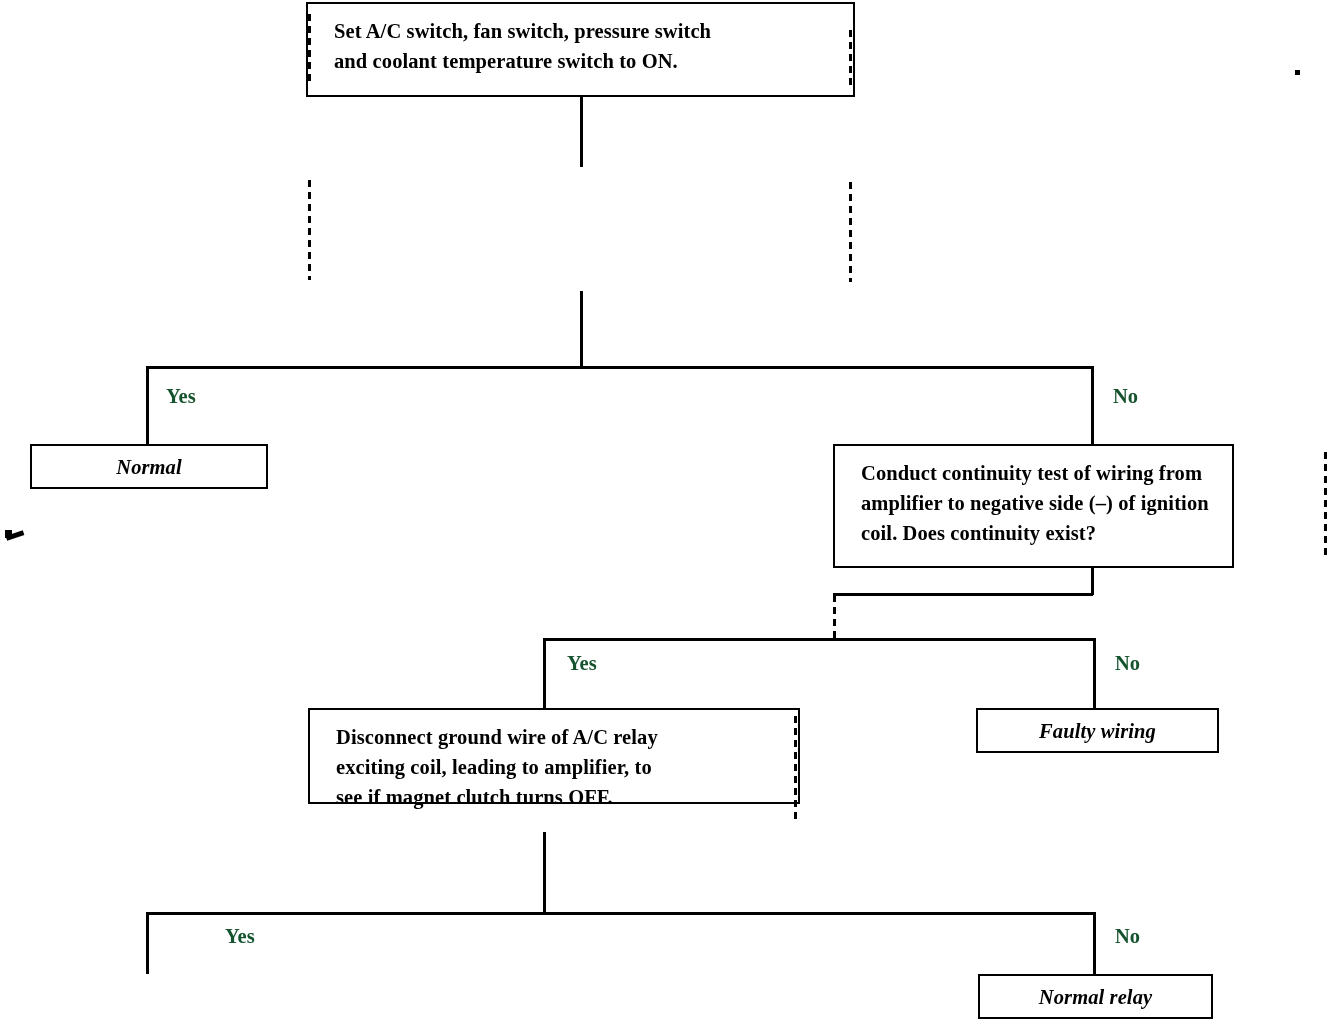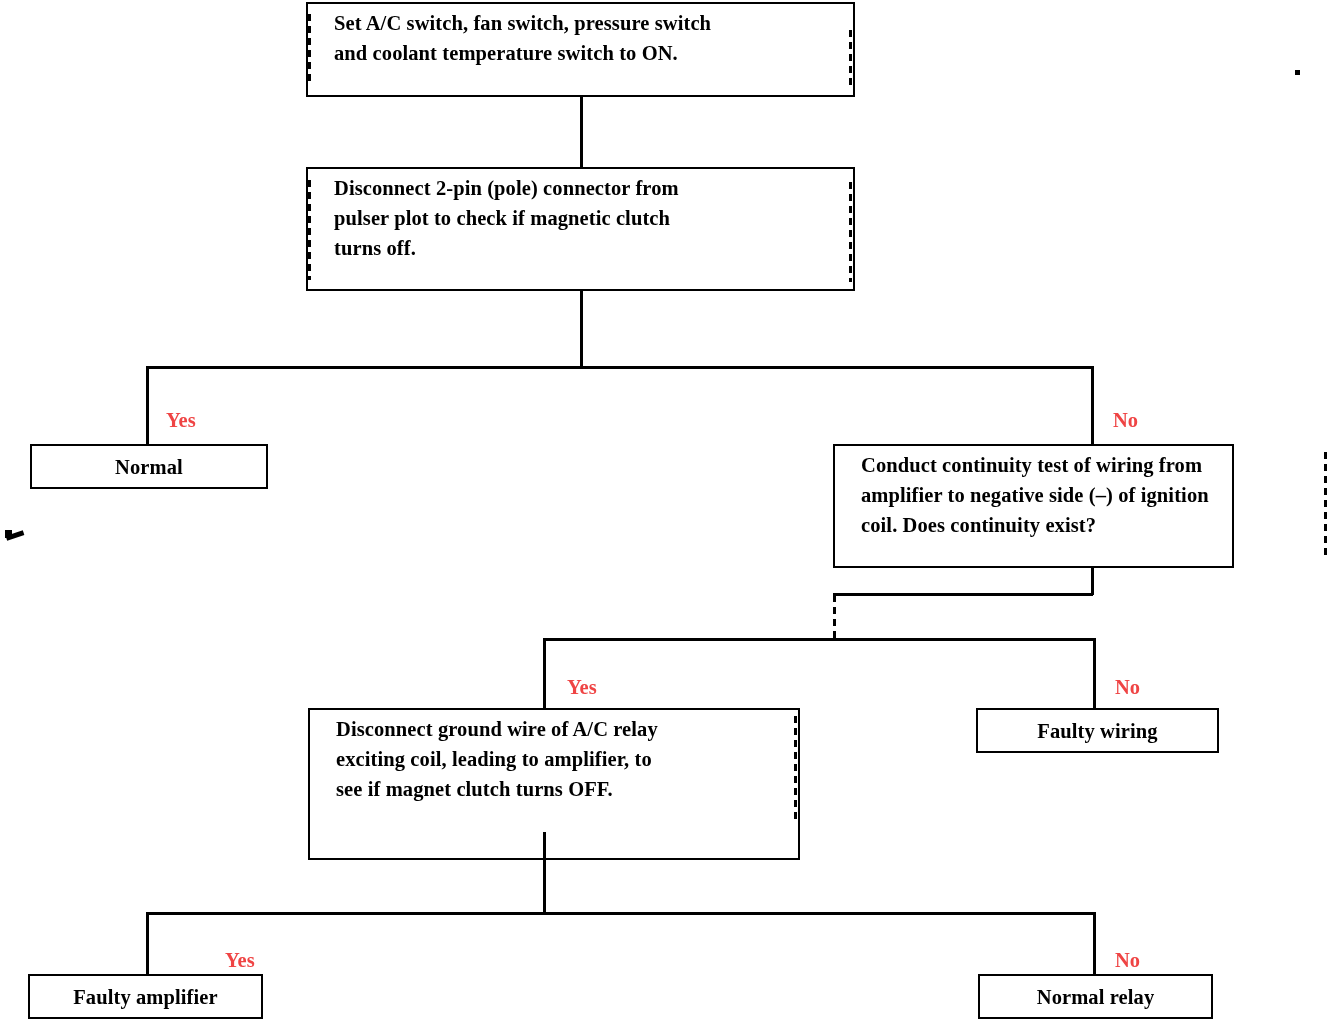--- a/index.html
+++ b/index.html
@@ -23,27 +23,28 @@
     border: 2.5px solid #000000;
     background: #ffffff;
     color: #000000;
     font-weight: 700;
     font-size: 20.5px;
     line-height: 30px;
     letter-spacing: 0.1px;
   }
   .box .txt {
     display: block;
-    padding: 4px 12px 8px 26px;
+    padding: 12px 12px 8px 26px;
     white-space: pre-line;
   }
   .box.term .txt {
     padding: 0;
     text-align: center;
     white-space: nowrap;
+    font-style: italic;
   }
   .box.term {
     display: flex;
     align-items: center;
     justify-content: center;
   }
 
   
   .ln {
     position: absolute;
@@ -58,26 +59,25 @@
     width: 2.5px;
     background: repeating-linear-gradient(
         to bottom,
         #000 0px, #000 7px,
         transparent 7px, transparent 12px);
   }
 
   
   .blabel {
     position: absolute;
-    color: #ef4444;
+    color: #14532d;
     font-weight: 700;
     font-size: 20.5px;
     line-height: 22px;
     white-space: nowrap;
-    margin-top: 24px;
   }
 
   
   .artifact {
     position: absolute;
     background: #000000;
   }
 </style>
 </head>
 <body>
@@ -87,25 +87,20 @@
   <div class="box" style="left:306px; top:2px; width:549px; height:95px;">
     <span class="txt">Set A/C switch, fan switch, pressure switch
 and coolant temperature switch to ON.</span>
   </div>
 
   <div class="dash-v" style="left:308px; top:14px; height:72px;"></div>
   <div class="dash-v" style="left:849px; top:30px; height:56px;"></div>
 
   <div class="ln vl" style="left:580px; top:97px; height:70px;"></div>
 
-  <div class="box" style="left:306px; top:167px; width:549px; height:124px;">
-    <span class="txt">Disconnect 2-pin (pole) connector from
-pulser plot to check if magnetic clutch
-turns off.</span>
-  </div>
   <div class="dash-v" style="left:308px; top:180px; height:100px;"></div>
   <div class="dash-v" style="left:849px; top:182px; height:100px;"></div>
 
   <div class="ln vl" style="left:580px; top:291px; height:77px;"></div>
 
   <div class="ln hl" style="left:146px; top:366px; width:947px;"></div>
 
   <div class="ln vl" style="left:146px; top:366px; height:80px;"></div>
 
   <div class="ln vl" style="left:1091px; top:366px; height:80px;"></div>
@@ -132,38 +127,35 @@
   <div class="ln vl" style="left:543px; top:638px; height:70px;"></div>
   <div class="ln vl" style="left:1093px; top:638px; height:70px;"></div>
 
   <span class="blabel" style="left:567px; top:652px;">Yes</span>
   <span class="blabel" style="left:1115px; top:652px;">No</span>
 
   <div class="box term" style="left:976px; top:708px; width:243px; height:45px;">
     <span class="txt">Faulty wiring</span>
   </div>
 
-  <div class="box" style="left:308px; top:708px; width:492px; height:152px;">
+  <div class="box" style="left:308px; top:708px; width:492px; height:96px;">
     <span class="txt">Disconnect ground wire of A/C relay
 exciting coil, leading to amplifier, to
 see if magnet clutch turns OFF.</span>
   </div>
   <div class="dash-v" style="left:794px; top:716px; height:108px;"></div>
 
   <div class="ln vl" style="left:543px; top:832px; height:80px;"></div>
   <div class="ln hl" style="left:146px; top:912px; width:949px;"></div>
   <div class="ln vl" style="left:146px; top:912px; height:62px;"></div>
   <div class="ln vl" style="left:1093px; top:912px; height:62px;"></div>
 
   <span class="blabel" style="left:225px; top:925px;">Yes</span>
   <span class="blabel" style="left:1115px; top:925px;">No</span>
 
-  <div class="box term" style="left:28px; top:974px; width:235px; height:45px;">
-    <span class="txt">Faulty amplifier</span>
-  </div>
 
   <div class="box term" style="left:978px; top:974px; width:235px; height:45px;">
     <span class="txt">Normal relay</span>
   </div>
 
   <div class="artifact" style="left:6px; top:533px; width:18px; height:5px; transform:rotate(-18deg);"></div>
   <div class="artifact" style="left:5px; top:530px; width:7px; height:8px;"></div>
   <div class="artifact" style="left:1295px; top:70px; width:5px; height:5px;"></div>
 
 </div>

